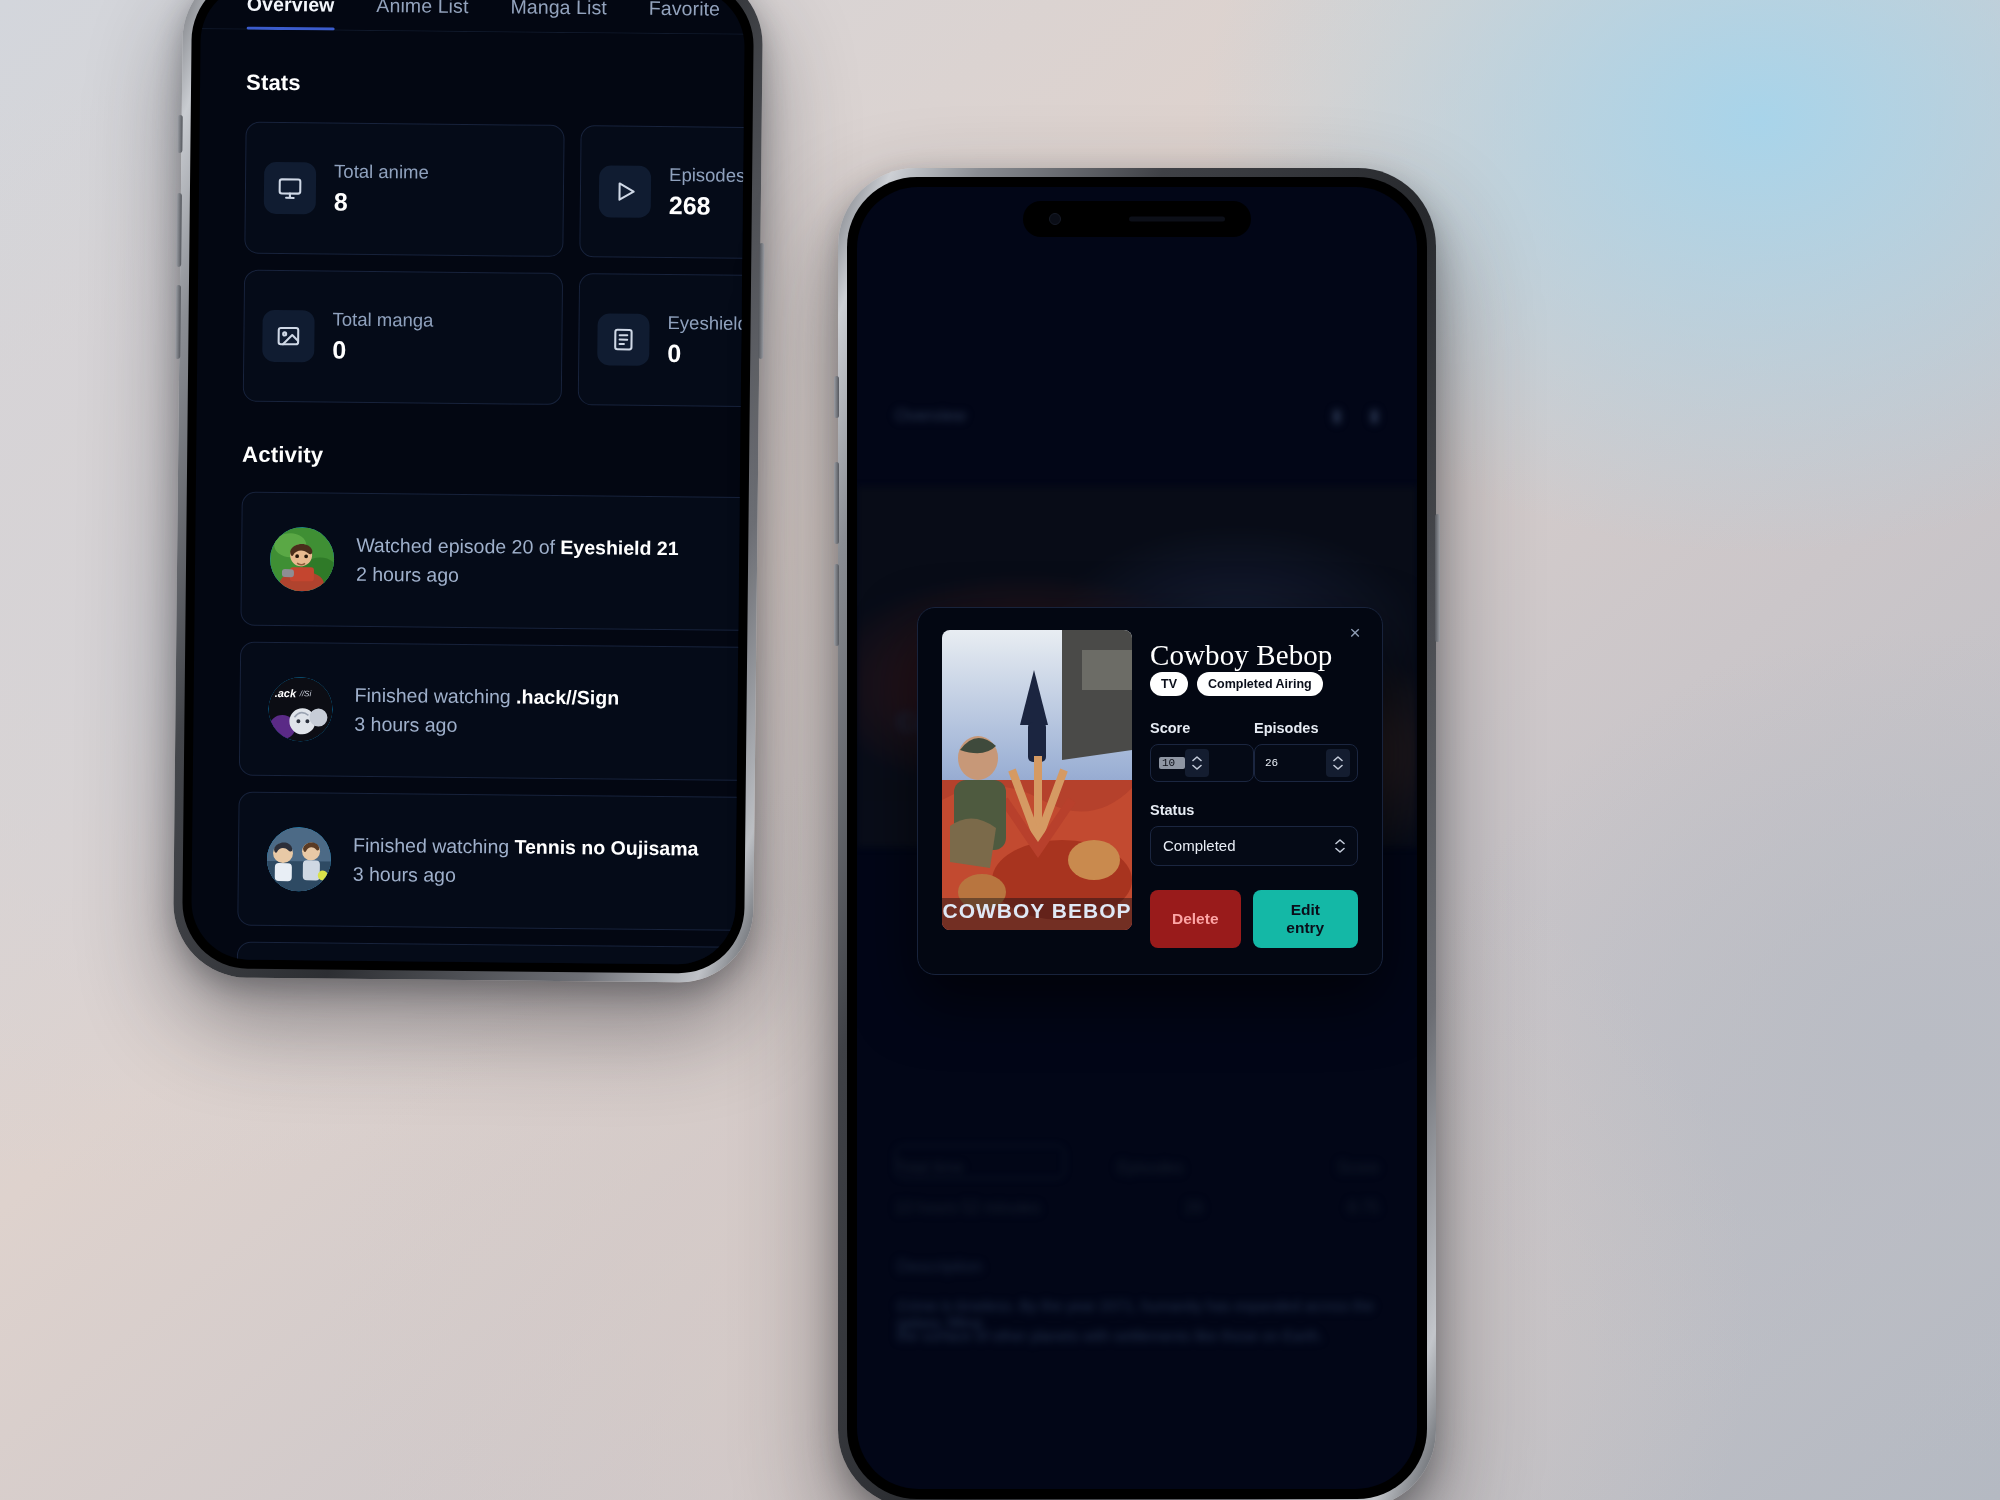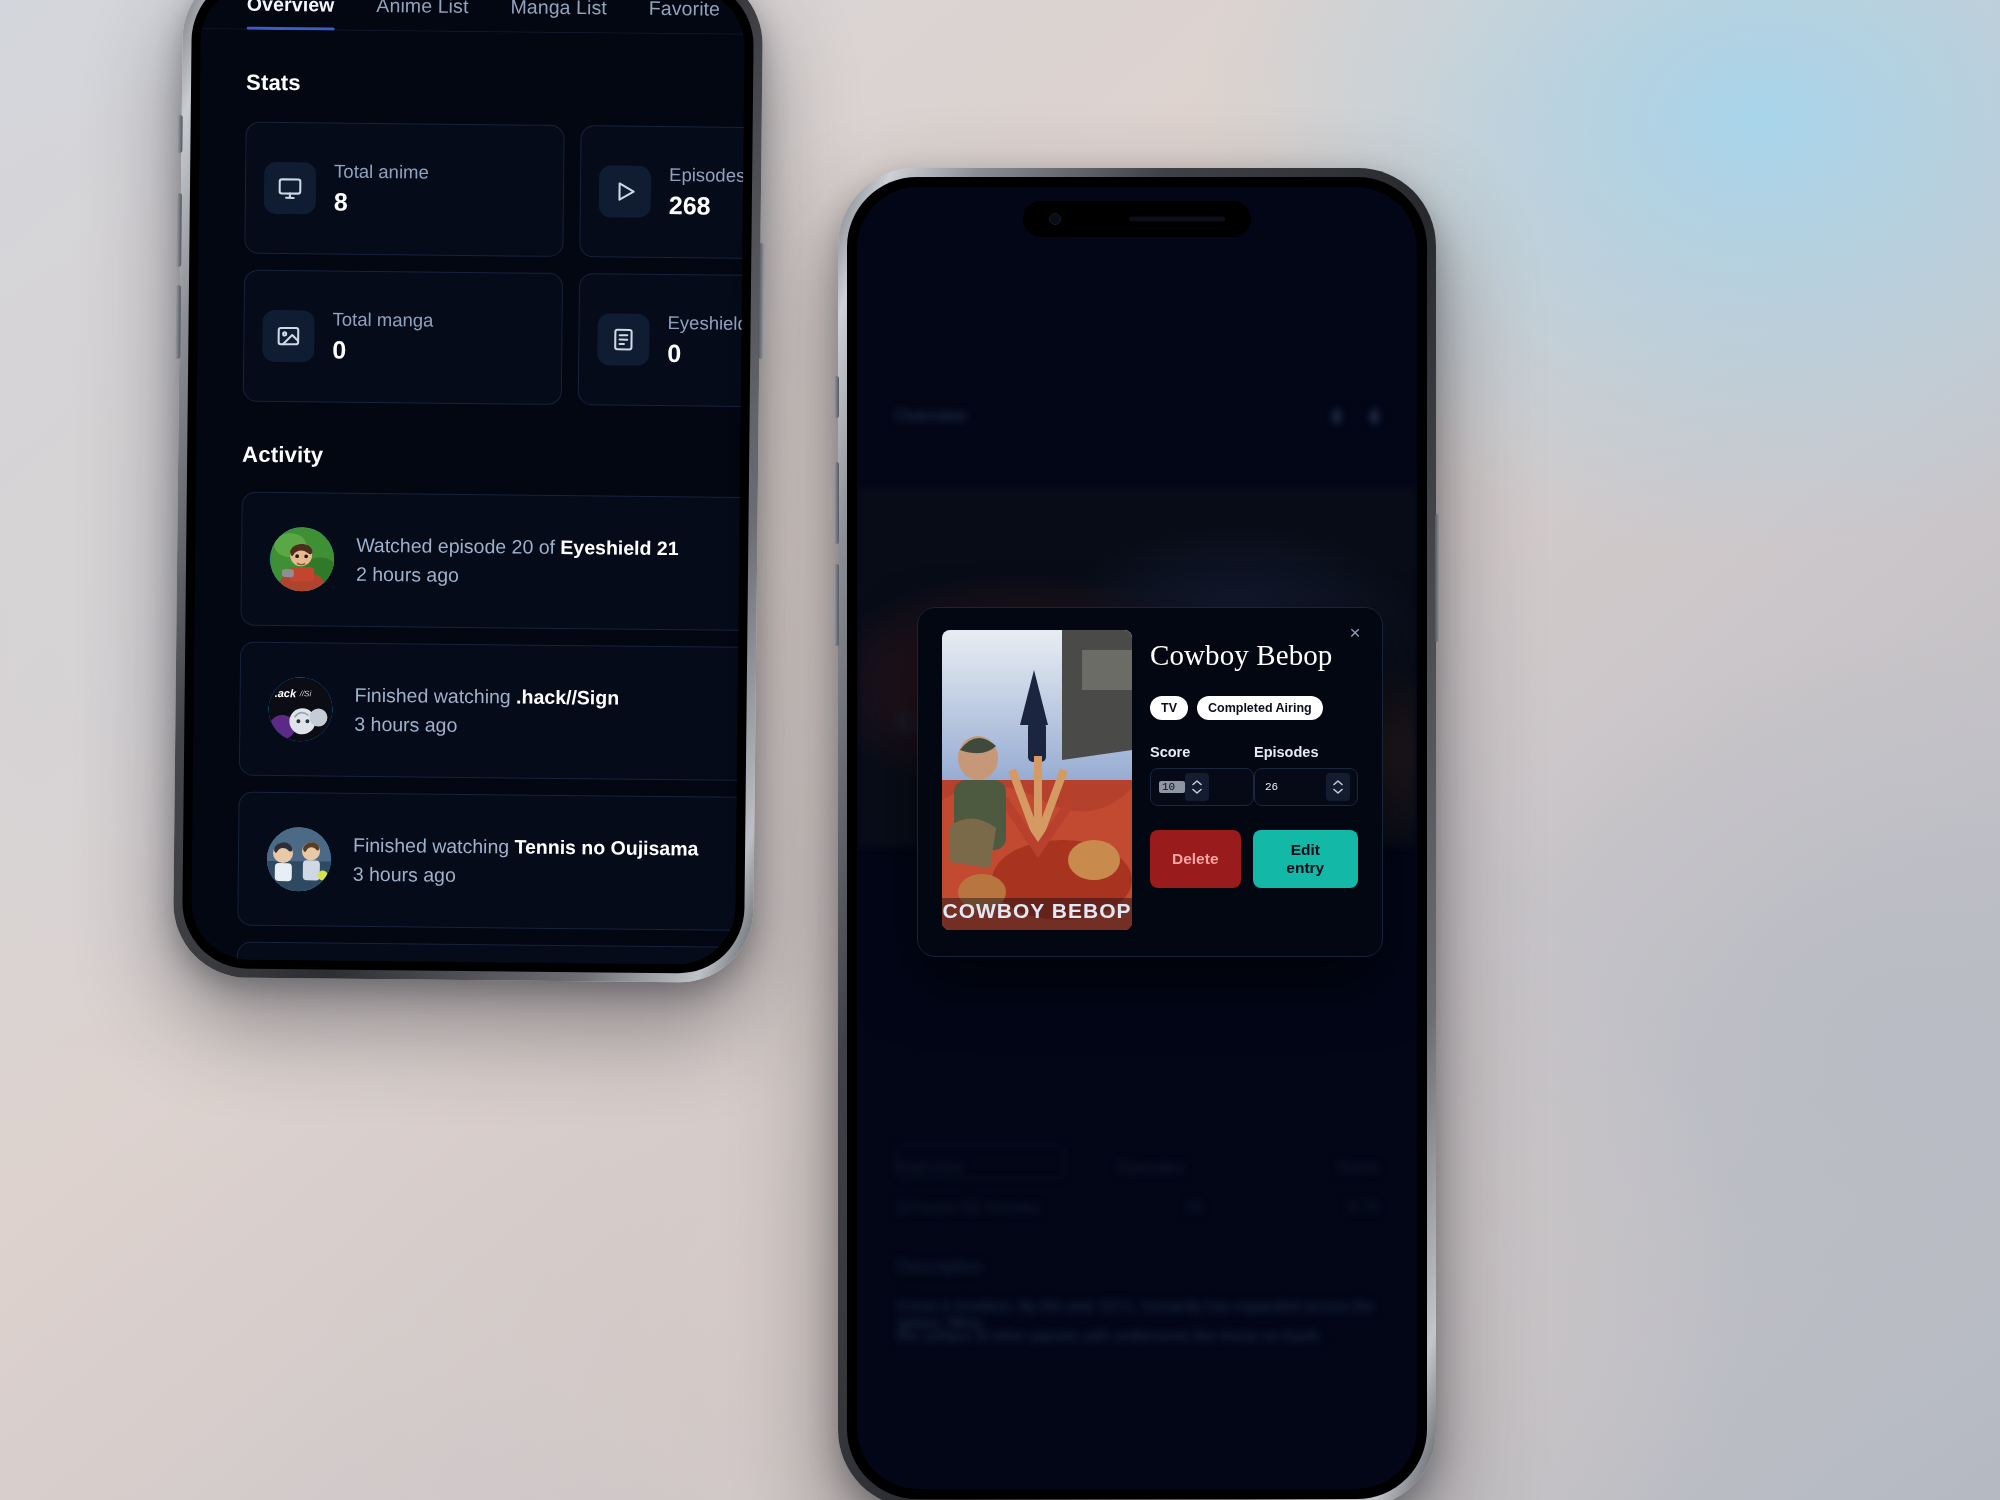--- a/index.html
+++ b/index.html
@@ -263,21 +263,21 @@
     background: #101626;
     position: relative;
   }
   .poster svg { width: 100%; height: 100%; display: block; }
   .modal-info { flex: 1; min-width: 0; padding-top: 10px; }
   .modal-title {
     font-family: "Liberation Serif", serif;
     font-size: 29px; color: #fff; font-weight: 400;
     letter-spacing: .1px; line-height: 1.1;
   }
-  .badges { display: flex; gap: 9px; margin-top: 24px; }
+  .badges { display: flex; gap: 9px; margin-top: 0; }
   .badge {
     background: #fff; color: #0a0e1a;
     font-size: 12.5px; font-weight: 700;
     padding: 5px 11px; border-radius: 999px;
     white-space: nowrap;
   }
   .field-row { display: flex; margin-top: 24px; }
   .field { flex: 1; min-width: 0; }
   .field-label {
     font-size: 14.5px; color: #e6ebf3; font-weight: 700;
@@ -609,20 +609,34 @@
                       </svg>
                     <svg viewBox="0 0 10 6" fill="none" stroke="currentColor" stroke-width="1.6" stroke-linecap="round" stroke-linejoin="round">
                         <path d="M1 1.5L5 5l4-3.5"></path>
                       </svg>
                   </div>
                 </div>
               </div>
 
             </div>
 
+            <div class="field-block">
+              <span class="field-label">Status</span>
+              <div class="select-wrap">
+                <span class="sel-val">Completed</span>
+                <span class="sel-ico">
+                  <svg viewBox="0 0 10 6" fill="none" stroke="currentColor" stroke-width="1.6" stroke-linecap="round" stroke-linejoin="round">
+                      <path d="M1 4.5L5 1l4 3.5"></path>
+                    </svg>
+                  <svg viewBox="0 0 10 6" fill="none" stroke="currentColor" stroke-width="1.6" stroke-linecap="round" stroke-linejoin="round">
+                      <path d="M1 1.5L5 5l4-3.5"></path>
+                    </svg>
+                </span>
+              </div>
+            </div>
 
             <div class="actions">
               <button class="btn btn-delete">Delete</button>
               <button class="btn btn-edit">Edit entry</button>
             </div>
 
           </div>
         </div>
       </div>
 

